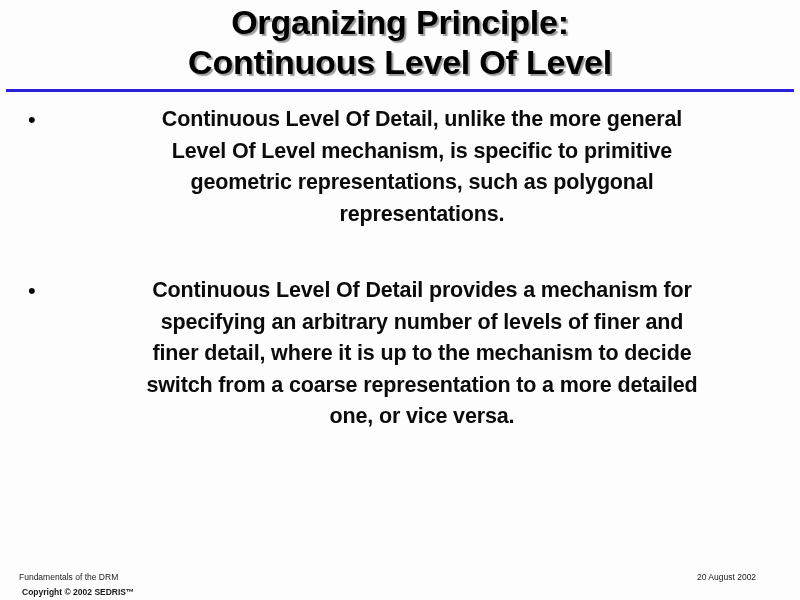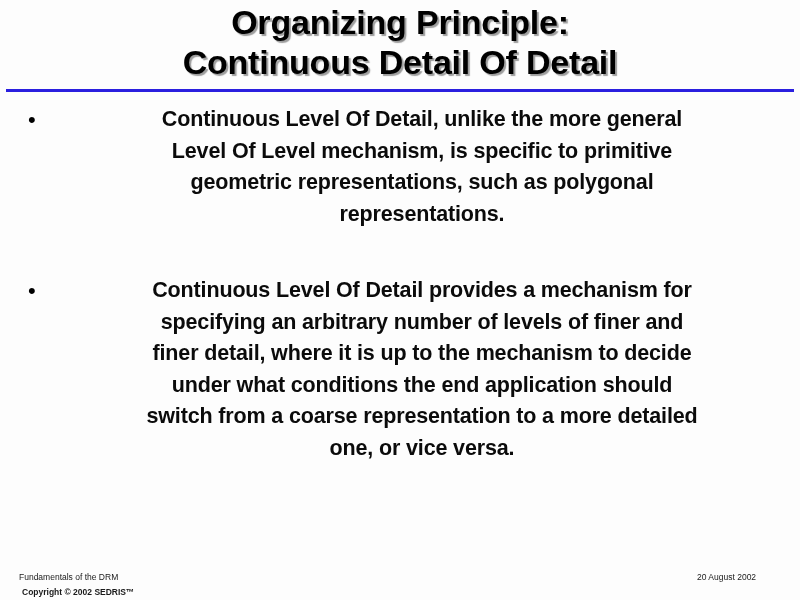--- a/index.html
+++ b/index.html
@@ -111,21 +111,21 @@
   #footer-date      { left: 697px; top: 3px; }
   #footer-page      { left: 800px; top: 3px; text-align: right; }
 </style>
 </head>
 <body>
 
 <div id="slide" style="background: rgb(253, 253, 253);">
 
   <div id="title-block">
     <div class="title-line">Organizing Principle:</div>
-    <div class="title-line">Continuous Detail Of Detail</div>
+    <div class="title-line">Continuous Level Of Level</div>
   </div>
 
   <div id="title-rule" style="background: rgb(42, 31, 223);"></div>
 
   <div id="body-block">
 
     <div class="bullet-item">
       <span class="bullet-marker">•</span>
       <div class="bullet-text">
         <span class="ln">Continuous Level Of Detail, unlike the more general</span>
@@ -136,21 +136,20 @@
     </div>
 
     <div id="bullet-gap"></div>
 
     <div class="bullet-item">
       <span class="bullet-marker">•</span>
       <div class="bullet-text">
         <span class="ln">Continuous Level Of Detail provides a mechanism for</span>
         <span class="ln">specifying an arbitrary number of levels of finer and</span>
         <span class="ln">finer detail, where it is up to the mechanism to decide</span>
-        <span class="ln">under what conditions the end application should</span>
         <span class="ln">switch from a coarse representation to a more detailed</span>
         <span class="ln">one, or vice versa.</span>
       </div>
     </div>
 
   </div>
 
   <div id="footer">
     <div class="footer-text" id="footer-copyright">Copyright © 2002 SEDRIS™</div>
     <div class="footer-text" id="footer-center">Fundamentals of the DRM</div>

